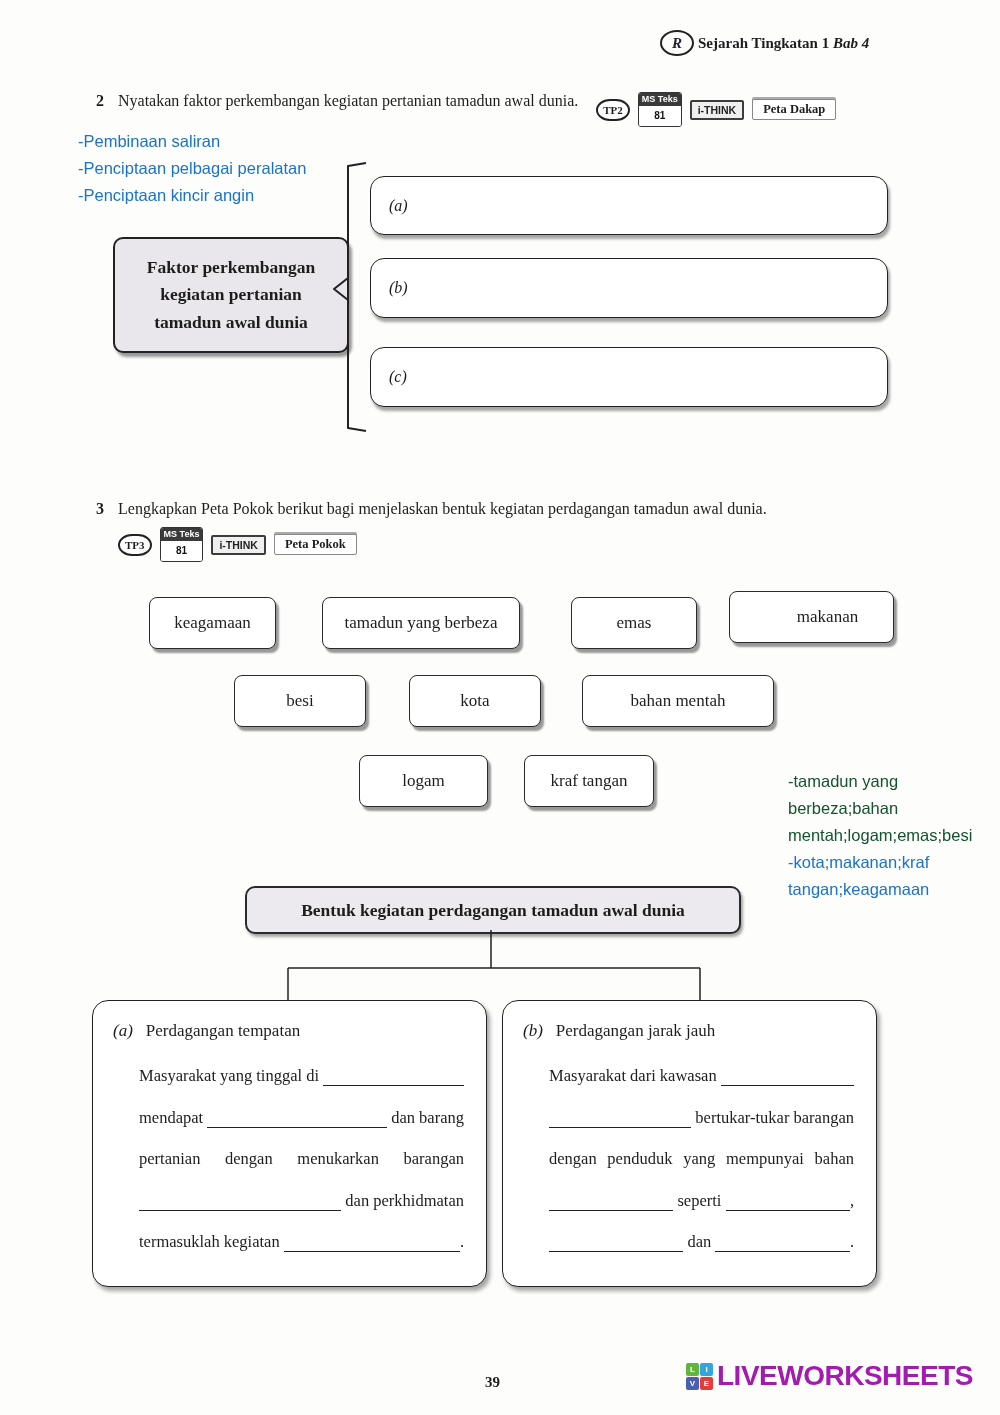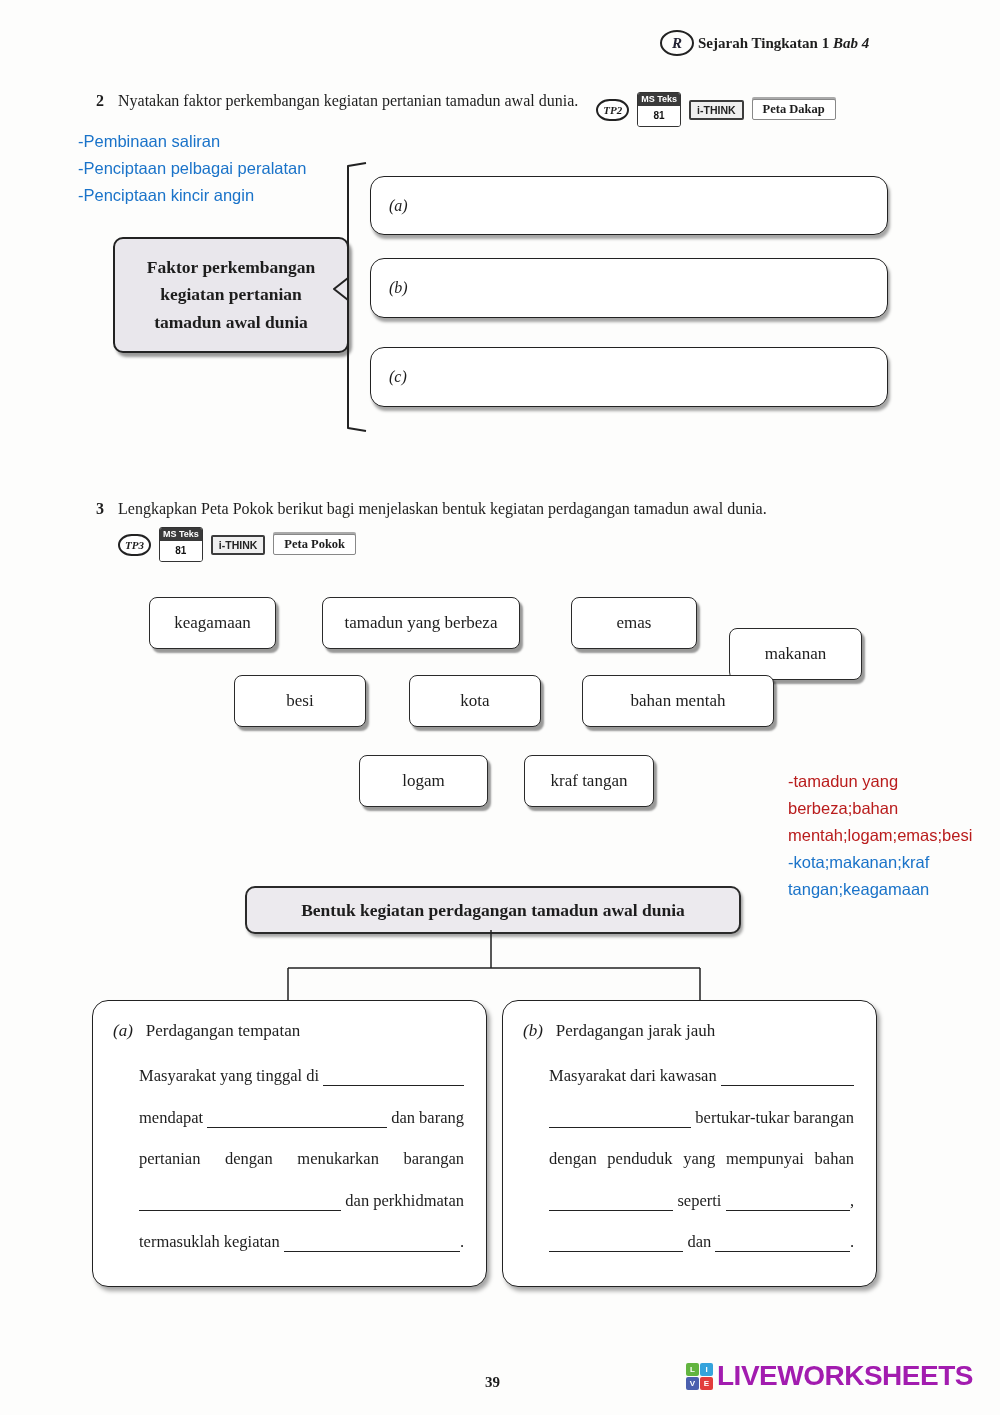--- a/index.html
+++ b/index.html
@@ -16,35 +16,35 @@
   .hdr-chap{font-style:italic;font-weight:bold;}
 
   
   .qrow{display:flex;align-items:flex-start;gap:14px;font-size:16px;}
   .qnum{font-weight:bold;font-size:16px;}
   .qtext{font-size:16px;white-space:nowrap;}
 
   
   .badges{display:flex;align-items:center;gap:8px;}
   .tp-badge{border:2px solid #222;border-radius:50% 50% 50% 50%/60% 60% 60% 60%;
-            padding:3px 5px;font-weight:bold;font-style:italic;font-size:11px;background:#fff;}
+            padding:3px 5px;font-weight:bold;font-size:11px;background:#fff;}
   .ms-badge{border:1px solid #333;border-radius:3px;overflow:hidden;text-align:center;
             font-family:"Liberation Sans",sans-serif;line-height:1;min-width:40px;}
   .ms-top{background:#3a3a3a;color:#fff;font-size:9px;font-weight:bold;padding:2px 3px;}
   .ms-bot{background:#fff;color:#111;font-size:10px;font-weight:bold;padding:5px 3px;}
   .ithink-badge{border:2px solid #3c3c3c;background:#efefef;padding:2px 6px;
                 font-weight:bold;font-size:10.5px;font-family:"Liberation Sans",sans-serif;
                 color:#222;border-radius:2px;}
   .peta-badge{border:1.5px solid #888;box-shadow:0 -2px 0 #aaa;background:#fff;
               padding:2px 10px;font-weight:bold;font-size:12.5px;border-radius:2px;}
 
   
   .answer-blue{font-family:"Liberation Sans",sans-serif;color:#1a73c9;font-size:16.5px;
                line-height:27px;}
-  .answer-blue-light{font-family:"Liberation Sans",sans-serif;color:#b91c1c;font-size:16.5px;
+  .answer-blue-light{font-family:"Liberation Sans",sans-serif;color:#14532d;font-size:16.5px;
                line-height:27px;}
 
   
   .stem-box{background:#e9e7ec;border:2px solid #222;border-radius:10px;
             box-shadow:3px 4px 3px rgba(0,0,0,0.4);display:flex;align-items:center;
             justify-content:center;text-align:center;font-weight:bold;font-size:17.5px;
             line-height:1.55;padding:6px 10px;}
   .branch-box{background:#fff;border:1.5px solid #222;border-radius:14px;
               box-shadow:2px 4px 3px rgba(0,0,0,0.35);display:flex;align-items:center;
               padding-left:18px;font-style:italic;font-size:16px;}
@@ -136,21 +136,21 @@
       <span class="ms-top" style="display:block;">MS Teks</span>
       <span class="ms-bot" style="display:block;">81</span>
     </span>
     <span class="ithink-badge">i-THINK</span>
     <span class="peta-badge">Peta Pokok</span>
   </div>
 
   <div class="abs word-box" style="top:597px;left:137px;width:125px;height:50px;">keagamaan</div>
   <div class="abs word-box" style="top:597px;left:310px;width:196px;height:50px;">tamadun yang berbeza</div>
   <div class="abs word-box" style="top:597px;left:559px;width:124px;height:50px;">emas</div>
-  <div class="abs word-box" style="top:628px;left:717px;width:131px;height:50px;">makanan</div>
+  <div class="abs word-box" style="top:591px;left:717px;width:131px;height:50px;padding-left:32px;">makanan</div>
 
   <div class="abs word-box" style="top:675px;left:222px;width:130px;height:50px;">besi</div>
   <div class="abs word-box" style="top:675px;left:397px;width:130px;height:50px;">kota</div>
   <div class="abs word-box" style="top:675px;left:570px;width:190px;height:50px;">bahan mentah</div>
 
   <div class="abs word-box" style="top:755px;left:347px;width:127px;height:50px;">logam</div>
   <div class="abs word-box" style="top:755px;left:512px;width:128px;height:50px;">kraf tangan</div>
 
   <div class="abs" style="top:768px;left:788px;width:205px;">
     <div class="answer-blue-light">-tamadun yang berbeza;bahan mentah;logam;emas;besi</div>

